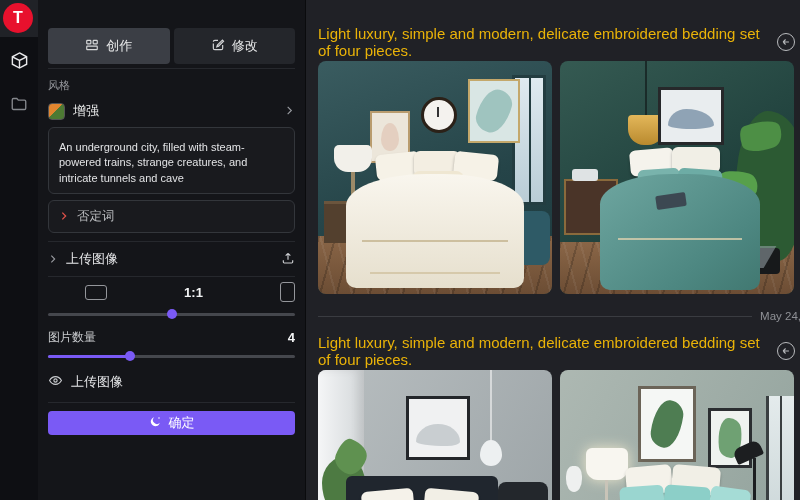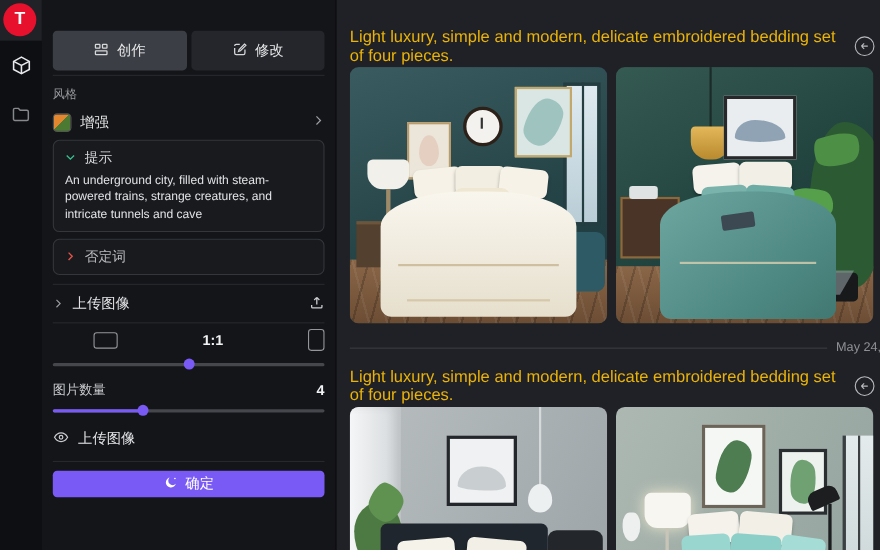--- a/index.html
+++ b/index.html
@@ -147,28 +147,20 @@
       <span class="style-thumb"></span>
       <span class="lbl">增强</span>
       <span class="chev">
         <svg width="11" height="11" viewBox="0 0 24 24" fill="none" stroke="currentColor" stroke-width="2.4">
             <path d="m8 4 8 8-8 8"></path>
           </svg>
       </span>
     </div>
 
     <div class="box">
-      <div class="box-head">
-        <span style="color:#35c08e">
-          <svg width="10" height="10" viewBox="0 0 24 24" fill="none" stroke="currentColor" stroke-width="3">
-              <path d="m4 8 8 8 8-8"></path>
-            </svg>
-        </span>
-        <span>提示</span>
-      </div>
       <div class="prompt-text">An underground city, filled with steam-powered trains, strange creatures, and intricate tunnels and cave</div>
     </div>
 
     <div class="box" style="margin-top:6px">
       <div class="box-head neg-head">
         <span style="color:#e0524a">
           <svg width="10" height="10" viewBox="0 0 24 24" fill="none" stroke="currentColor" stroke-width="3">
               <path d="m8 4 8 8-8 8"></path>
             </svg>
         </span>

